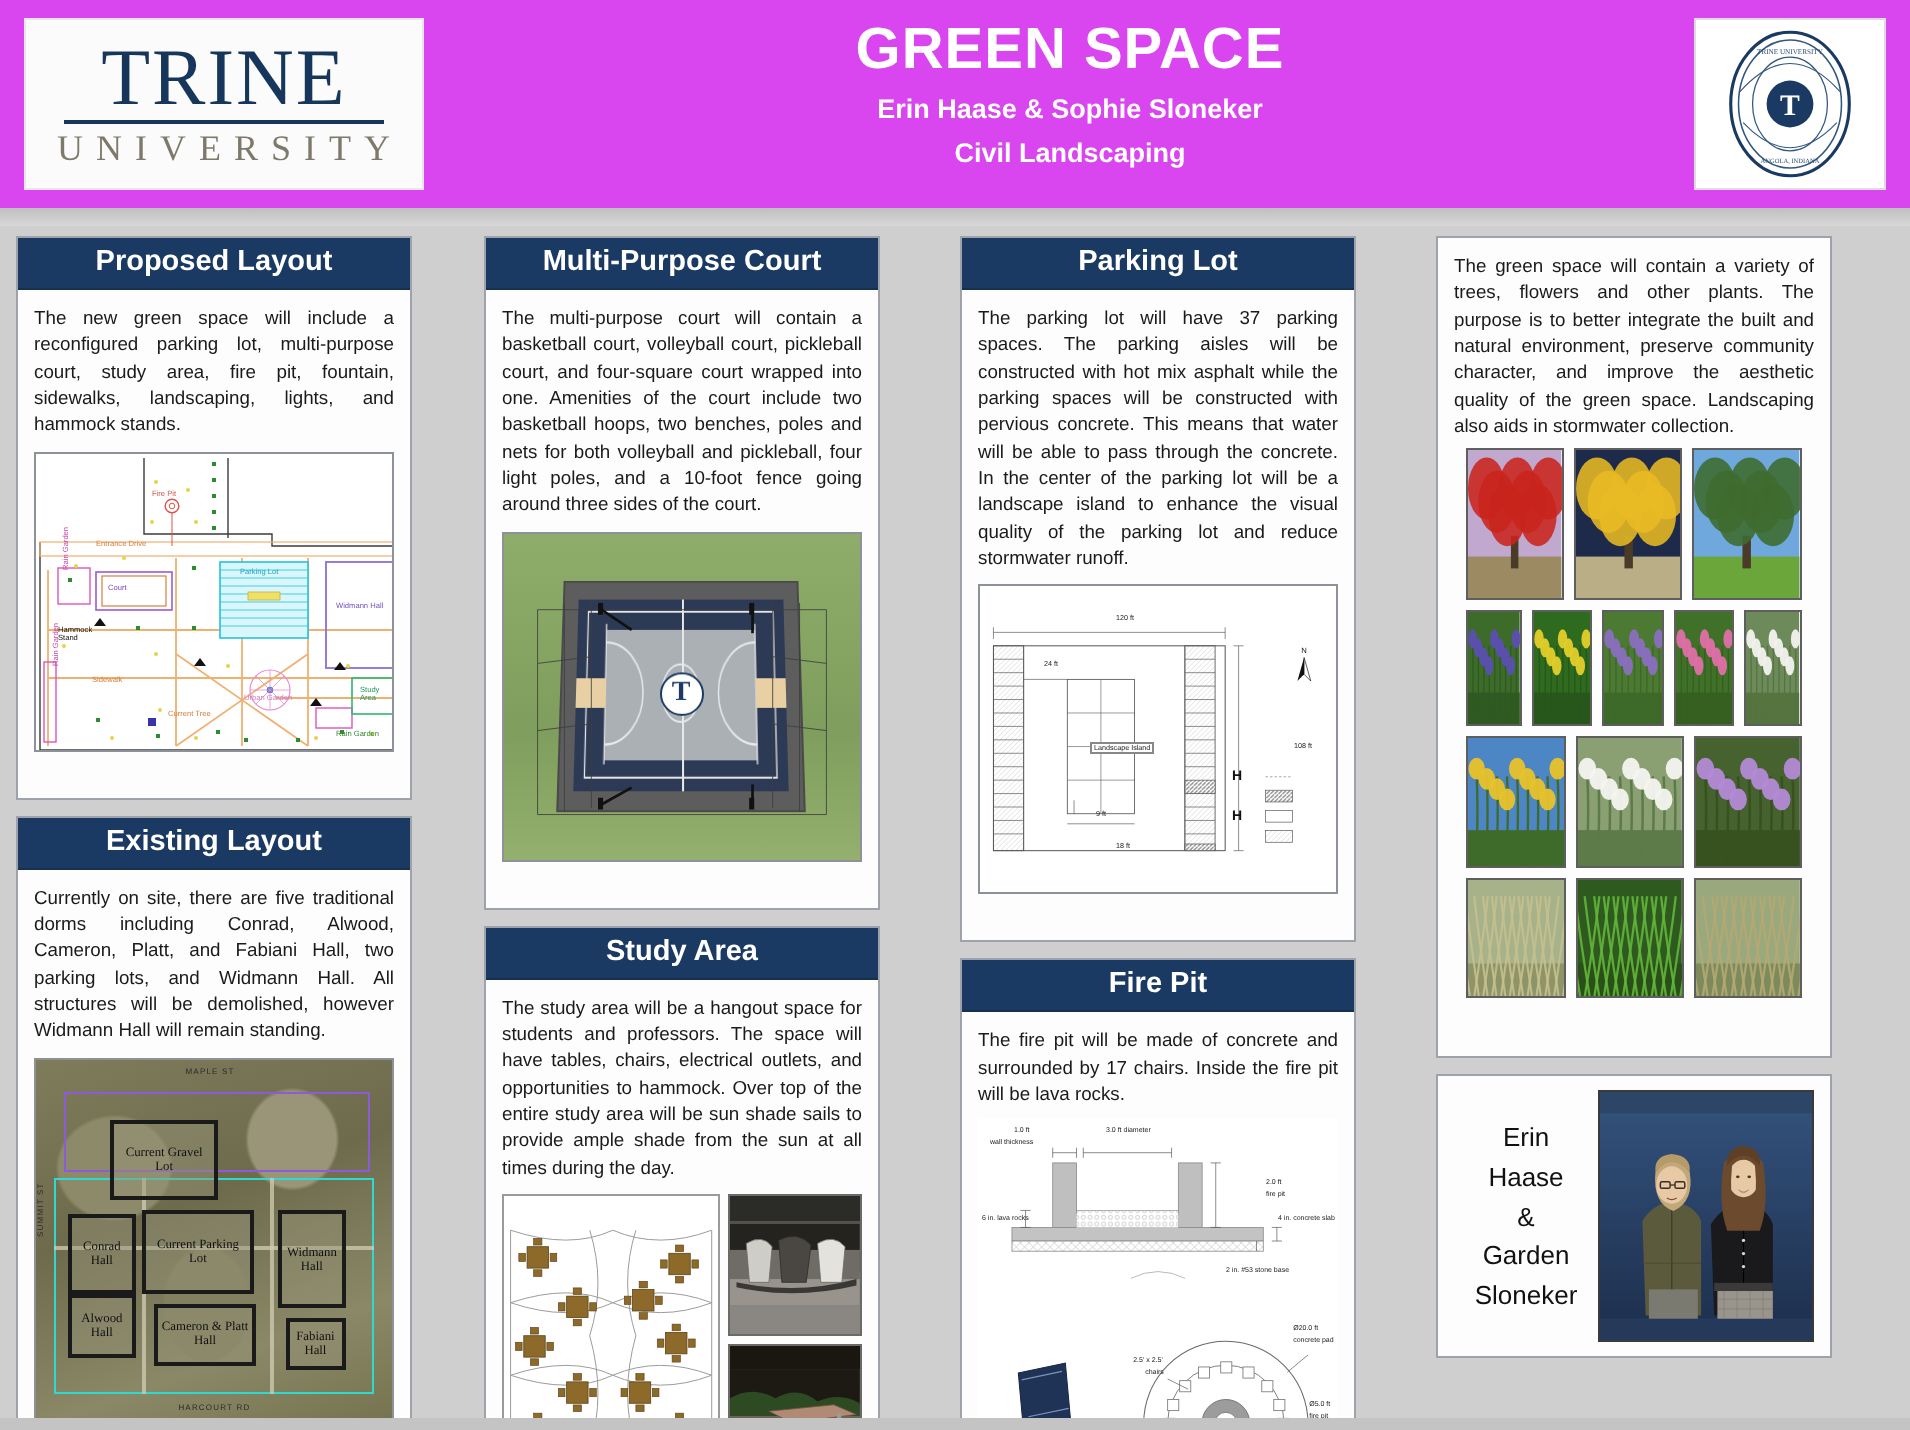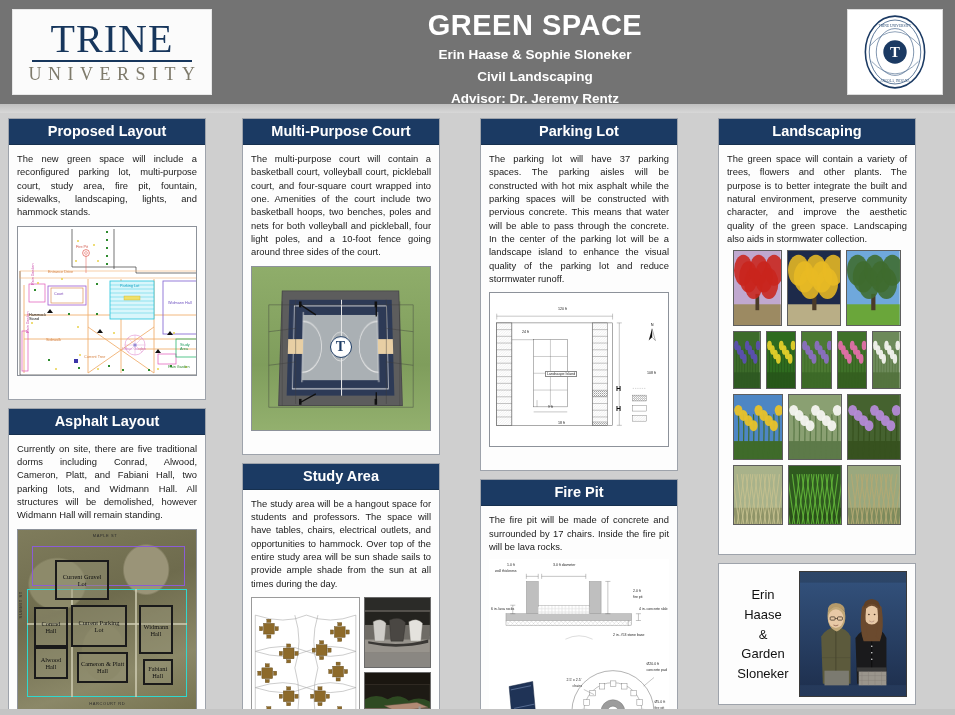--- a/index.html
+++ b/index.html
@@ -8,21 +8,21 @@
     width:955px; height:715px;
     font-family:"Liberation Sans", sans-serif;
     background:#c8c8c8;
     overflow:hidden;
   }
   .poster { position:relative; width:955px; height:715px; background:#cfcfcf; }
 
   
   .header {
     position:absolute; left:0; top:0; width:955px; height:104px;
-    background:#737373;
+    background:#d946ef;
   }
   .logo-box {
     position:absolute; left:12px; top:9px; width:200px; height:86px;
     background:#fbfbfb; border:1px solid #e7e7e7;
     display:flex; flex-direction:column; align-items:center; justify-content:center;
   }
   .logo-trine {
     font-family:"Liberation Serif", serif;
     font-size:40px; letter-spacing:1px; color:#17365c; line-height:0.95;
     font-weight:400;
@@ -174,21 +174,20 @@
     <div class="logo-box">
       <div class="logo-trine">TRINE</div>
       <div class="logo-rule"></div>
       <div class="logo-univ">UNIVERSITY</div>
     </div>
 
     <div class="title-wrap">
       <div class="poster-title">GREEN SPACE</div>
       <div class="poster-sub">Erin Haase &amp; Sophie Sloneker</div>
       <div class="poster-sub">Civil Landscaping</div>
-      <div class="poster-sub">Advisor: Dr. Jeremy Rentz</div>
     </div>
 
     <div class="seal-box">
       <svg class="seal" viewBox="0 0 100 100">
         <ellipse cx="50" cy="50" rx="38" ry="46" fill="#fff" stroke="#1b3a63" stroke-width="2"></ellipse>
         <ellipse cx="50" cy="50" rx="33" ry="41" fill="none" stroke="#33567f" stroke-width="1"></ellipse>
         <ellipse cx="50" cy="50" rx="24" ry="30" fill="none" stroke="#33567f" stroke-width="0.8"></ellipse>
         <circle cx="50" cy="50" r="15" fill="#1b3a63"></circle>
         <text x="50" y="57" font-family="Liberation Serif, serif" font-size="19" fill="#fff" text-anchor="middle" font-weight="bold">T</text>
         <path d="M18 42 Q50 6 82 42" fill="none" stroke="#33567f" stroke-width="0.7"></path>
@@ -331,21 +330,21 @@
           <div class="label" style="left:150px;top:74px;color:#6f53c0;width:24px;white-space:normal;line-height:1.2;">Widmann Hall</div>
           <div class="label" style="left:162px;top:116px;color:#1f9b5e;width:16px;white-space:normal;line-height:1.15;">Study Area</div>
           <div class="label" style="left:104px;top:120px;color:#d07ac0;">Urban Garden</div>
           <div class="label" style="left:66px;top:128px;color:#d57f3e;width:22px;white-space:normal;line-height:1.15;">Current Tree</div>
           <div class="label" style="left:150px;top:138px;color:#2e8b2e;">Rain Garden</div>
         </div>
       </div>
     </div>
 
     <div class="panel">
-      <div class="panel-head">Asphalt Layout</div>
+      <div class="panel-head">Existing Layout</div>
       <div class="panel-body">
         <p class="ptext">Currently on site, there are five traditional dorms including Conrad, Alwood, Cameron, Platt, and Fabiani Hall, two parking lots, and Widmann Hall. All structures will be demolished, however Widmann Hall will remain standing.</p>
 
         <div class="fig aerial">
 
           <div class="purplebound" style="left:8%;top:9%;width:86%;height:22%;"></div>
           <div class="cyanbound" style="left:5%;top:33%;width:90%;height:60%;"></div>
           <div class="path" style="left:5%;top:52%;width:90%;height:1.5px;"></div>
           <div class="path" style="left:30%;top:33%;width:1.5px;height:60%;"></div>
           <div class="path" style="left:66%;top:33%;width:1.5px;height:60%;"></div>
@@ -751,21 +750,20 @@
             <div class="fp-txt" style="left:8px;top:30px;">chairs</div>
           </div>
         </div>
       </div>
     </div>
   </div>
 
   <div class="col c4">
 
     <div class="panel">
-      <div class="panel-head">Landscaping</div>
       <div class="panel-body">
         <p class="ptext">The green space will contain a variety of trees, flowers and other plants. The purpose is to better integrate the built and natural environment, preserve community character, and improve the aesthetic quality of the green space. Landscaping also aids in stormwater collection.</p>
 
         <div class="plantgrid" id="plant-grid">
             <div class="prow">
               <div class="pimg" style="width: 64px; height: 76px;">
                 <svg viewBox="0 0 100 100" preserveAspectRatio="none" style="width: 100%; height: 100%; display: block;">
                   <rect width="100" height="100" fill="#c0a8cf"></rect>
                   <rect y="72" width="100" height="28" fill="#9c8a62"></rect>
                   <rect x="46" y="58" width="8" height="22" fill="#4a3b28"></rect>

